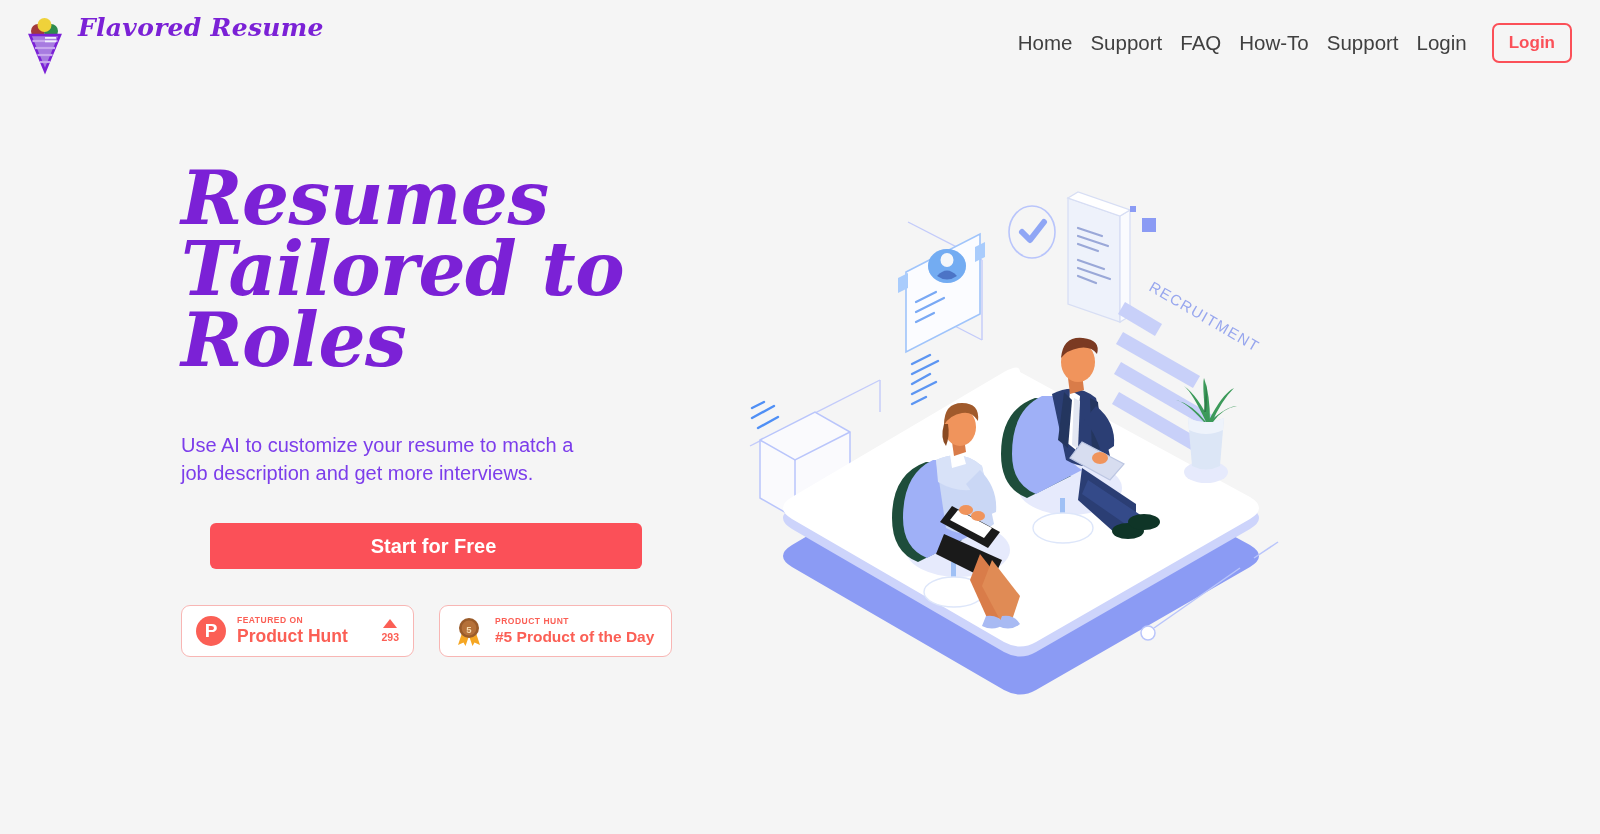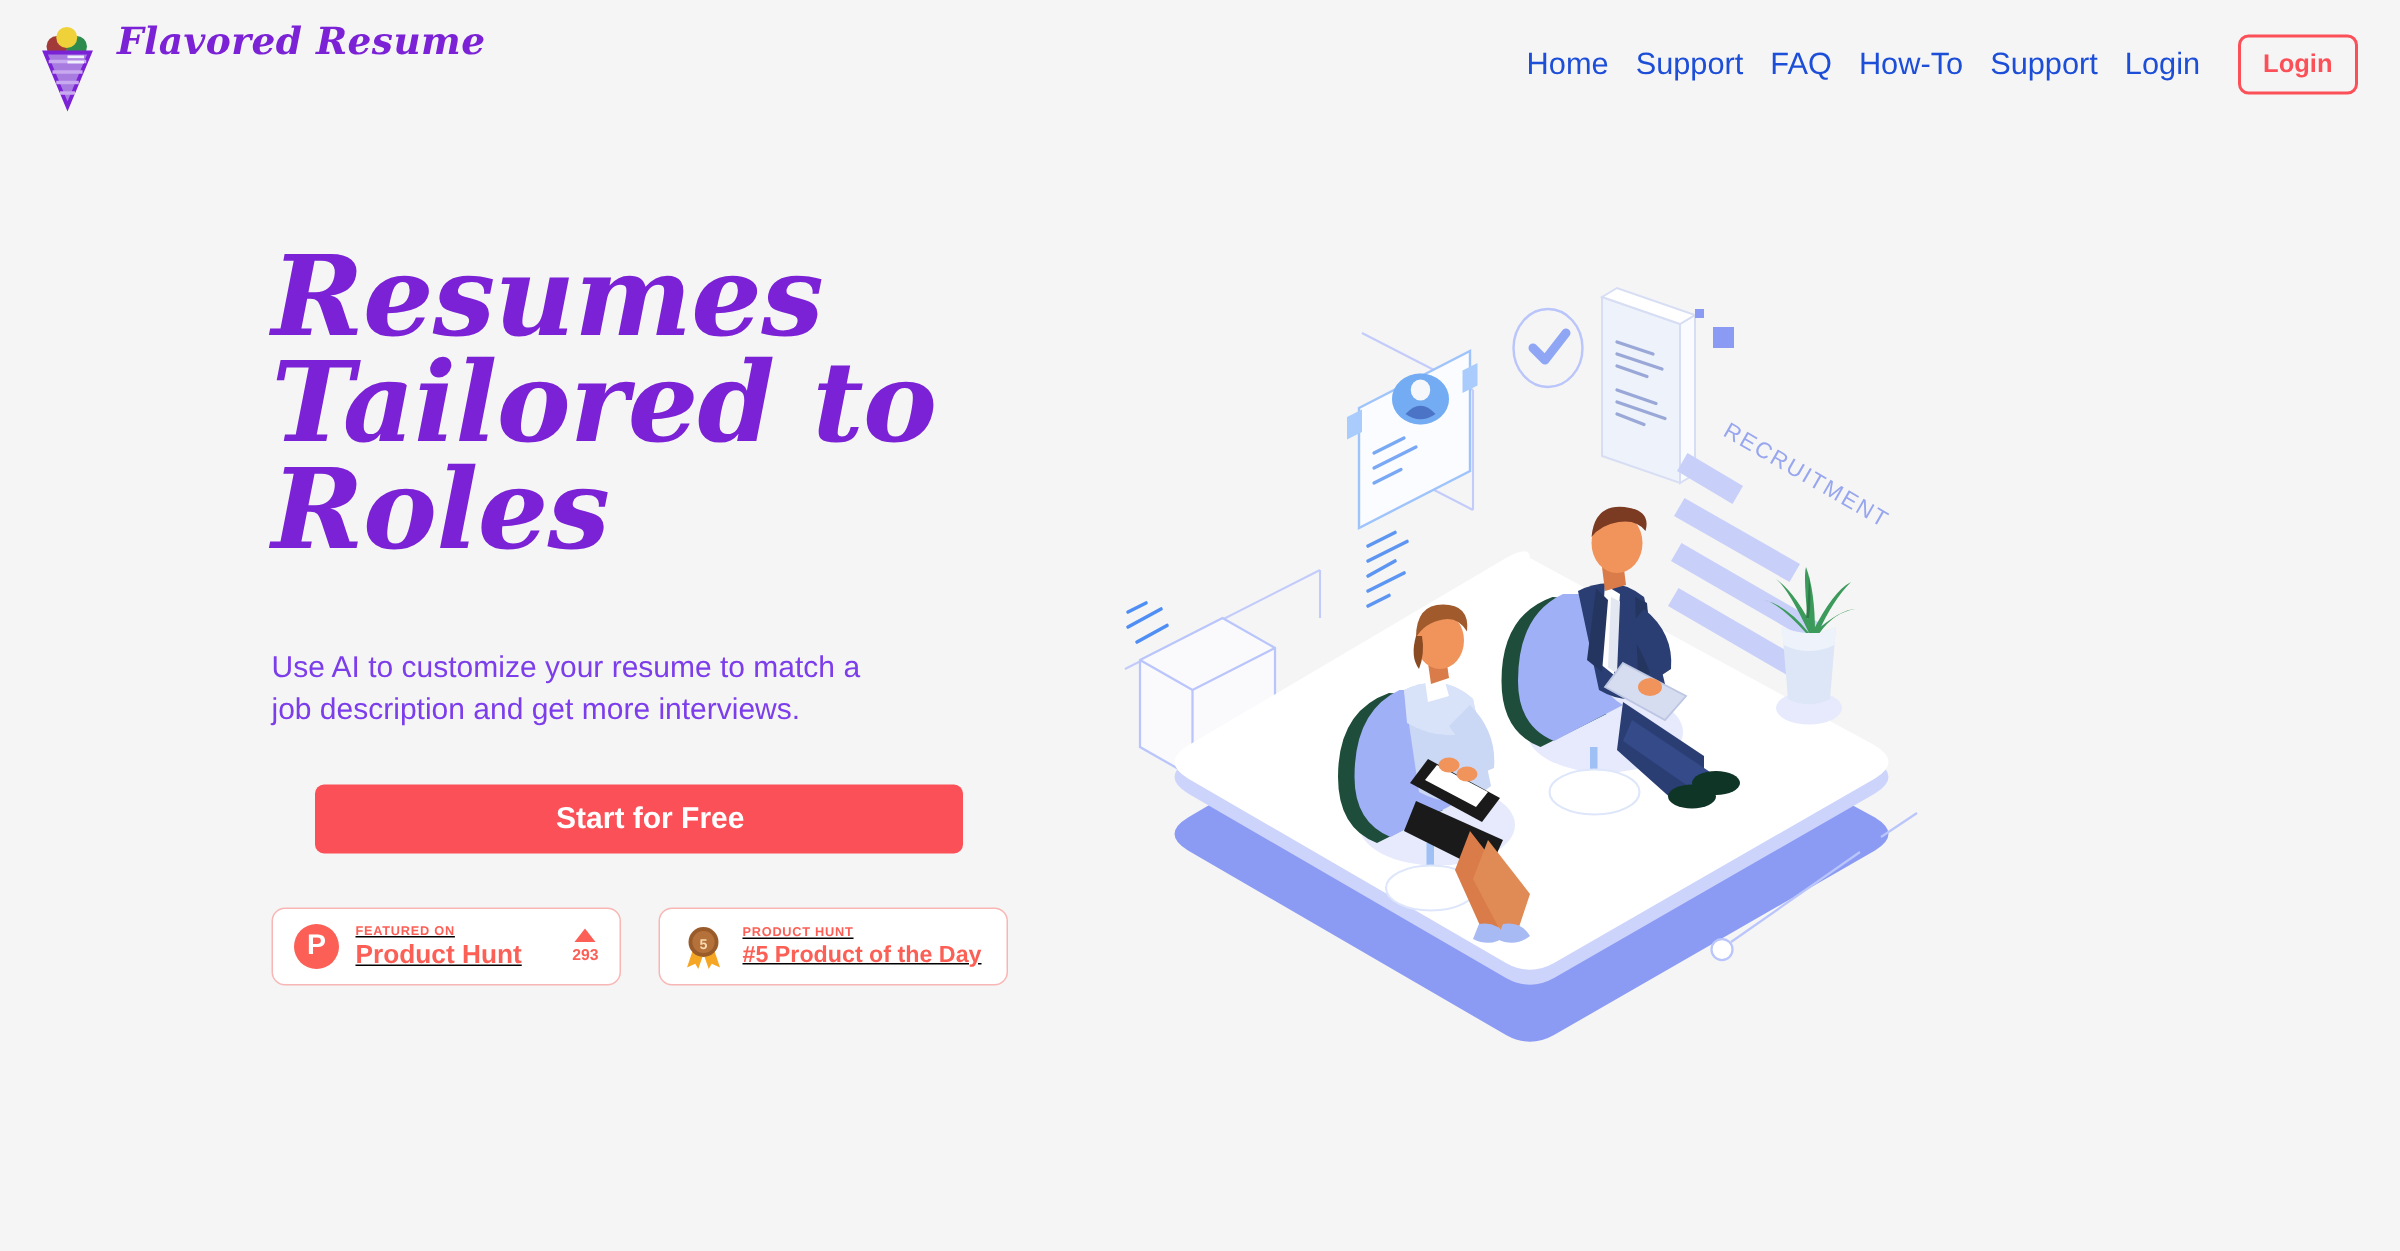--- a/index.html
+++ b/index.html
@@ -23,21 +23,21 @@
     font-family: "DejaVu Serif", serif;
     font-style: italic; font-weight: bold;
     font-size: 25px; color: #7B21D6;
     letter-spacing: .3px;
   }
   .nav {
     position: absolute; right: 28px; top: 22px;
     display: flex; align-items: center; gap: 0px;
   }
   .nav a {
-    font-size: 20.5px; color: #1d4ed8; text-decoration: none;
+    font-size: 20.5px; color: #404040; text-decoration: none;
     padding: 0 9px; line-height: 42px; white-space: nowrap;
   }
   .login-btn {
     margin-left: 16px;
     border: 2.4px solid #FB5058;
     color: #FB5058;
     border-radius: 7px;
     font-size: 17px; font-weight: bold;
     padding: 9px 15px 10px 15px;
     background: transparent;
@@ -91,21 +91,21 @@
   .badge-ph { width: 233px; justify-content: space-between; }
   .badge-pod { width: 233px; }
   .badge-left { display: flex; align-items: center; }
   .ph-circle {
     width: 30px; height: 30px; border-radius: 50%;
     background: #FB5F55; color: #fff;
     display: flex; align-items: center; justify-content: center;
     font-weight: bold; font-size: 19px;
     font-family: "Liberation Sans", sans-serif;
   }
-  .badge-text { margin-left: 11px; text-decoration: underline; }
+  .badge-text { margin-left: 11px; }
   .badge-kicker {
     font-size: 8.5px; font-weight: bold; letter-spacing: .5px;
     color: #FB5F55; line-height: 1.1;
   }
   .badge-title {
     font-size: 17.5px; font-weight: bold; color: #FB5F55;
     line-height: 1.15; margin-top: 1px; white-space: nowrap;
   }
   .badge-title-sm { font-size: 15.5px; }
   .badge-vote { text-align: left; margin-left: 8px; }

